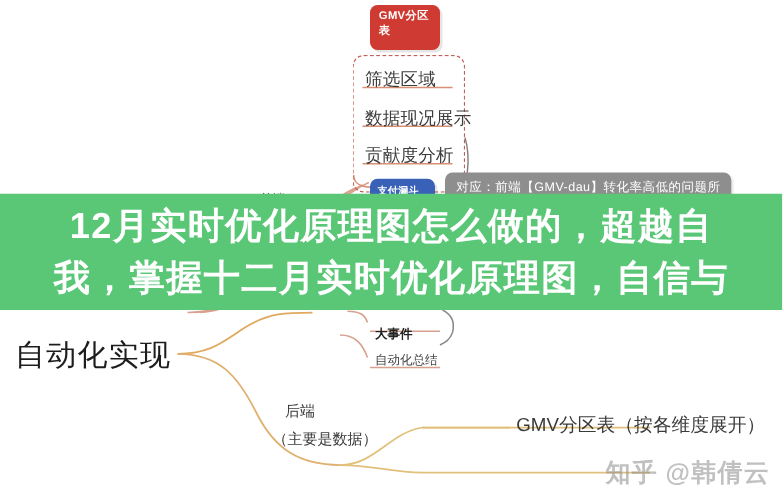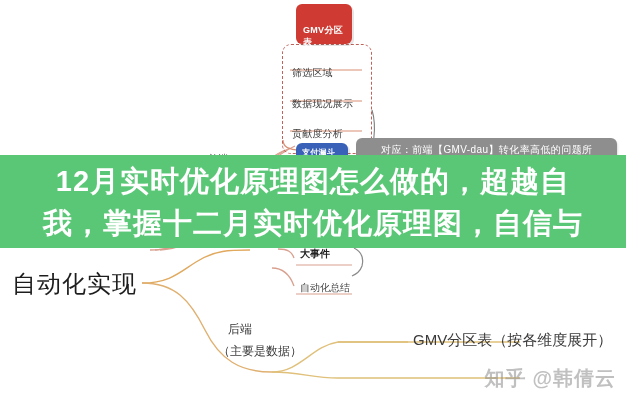--- a/index.html
+++ b/index.html
@@ -29,21 +29,21 @@
     height: 400px;
   }
 
   .node-box {
     position: absolute;
     box-sizing: border-box;
     border-radius: 6px;
     color: #ffffff;
     font-size: 9px;
     line-height: 12px;
-    padding: 20px 7px;
+    padding: 2px 7px;
     font-weight: 600;
     letter-spacing: .3px;
   }
   .node-gmv {
     left: 296px; top: 4px;
     width: 56px; height: 36px;
     background: #cf3b32;
     box-shadow: 2px 2px 0 rgba(0,0,0,.10);
   }
   .node-pay {
@@ -60,38 +60,37 @@
     position: absolute;
     left: 282px; top: 44px;
     width: 90px; height: 110px;
     border: 1.4px dashed #c0625a;
     border-radius: 9px;
     box-sizing: border-box;
   }
 
   .leaf {
     position: absolute;
-    font-size: 10px;
+    font-size: 14px;
     color: #3b3b3b;
     white-space: nowrap;
     letter-spacing: .2px;
-    margin-top: 11px;
   }
   .leaf.l1 { left: 292px; top: 55px; }
   .leaf.l2 { left: 292px; top: 86px; }
   .leaf.l3 { left: 292px; top: 116px; }
 
   .map-label {
     position: absolute;
     font-size: 10px;
     color: #444;
     white-space: nowrap;
   }
   .lbl-frontend { left: 208px; top: 152px; }
-  .lbl-bigevent { left: 300px; top: 247px; font-weight: 600; color: #222; }
+  .lbl-bigevent { left: 300px; top: 260px; font-weight: 600; color: #222; }
   .lbl-autosum  { left: 300px; top: 281px; }
 
   .lbl-backend {
     position: absolute;
     left: 228px; top: 318px;
     font-size: 12px;
     color: #3a3a3a;
     text-align: left;
     line-height: 22px;
     white-space: nowrap;
@@ -123,21 +122,21 @@
     white-space: nowrap;
   }
 
   
   .tooltip-pill {
     position: absolute;
     background: #8e8e8e;
     color: #ffffff;
     border-radius: 6px;
     font-size: 10px;
-    padding: 5px 25px;
+    padding: 5px 9px;
     white-space: nowrap;
     letter-spacing: .4px;
     box-shadow: 1px 2px 2px rgba(0,0,0,.12);
   }
   .tip-inner-outer { left: 359px; top: 249px; }
   .tip-gmvdau {
     left: 356px; top: 138px;
     background: #8e8e8e;
     z-index: 2;
   }

